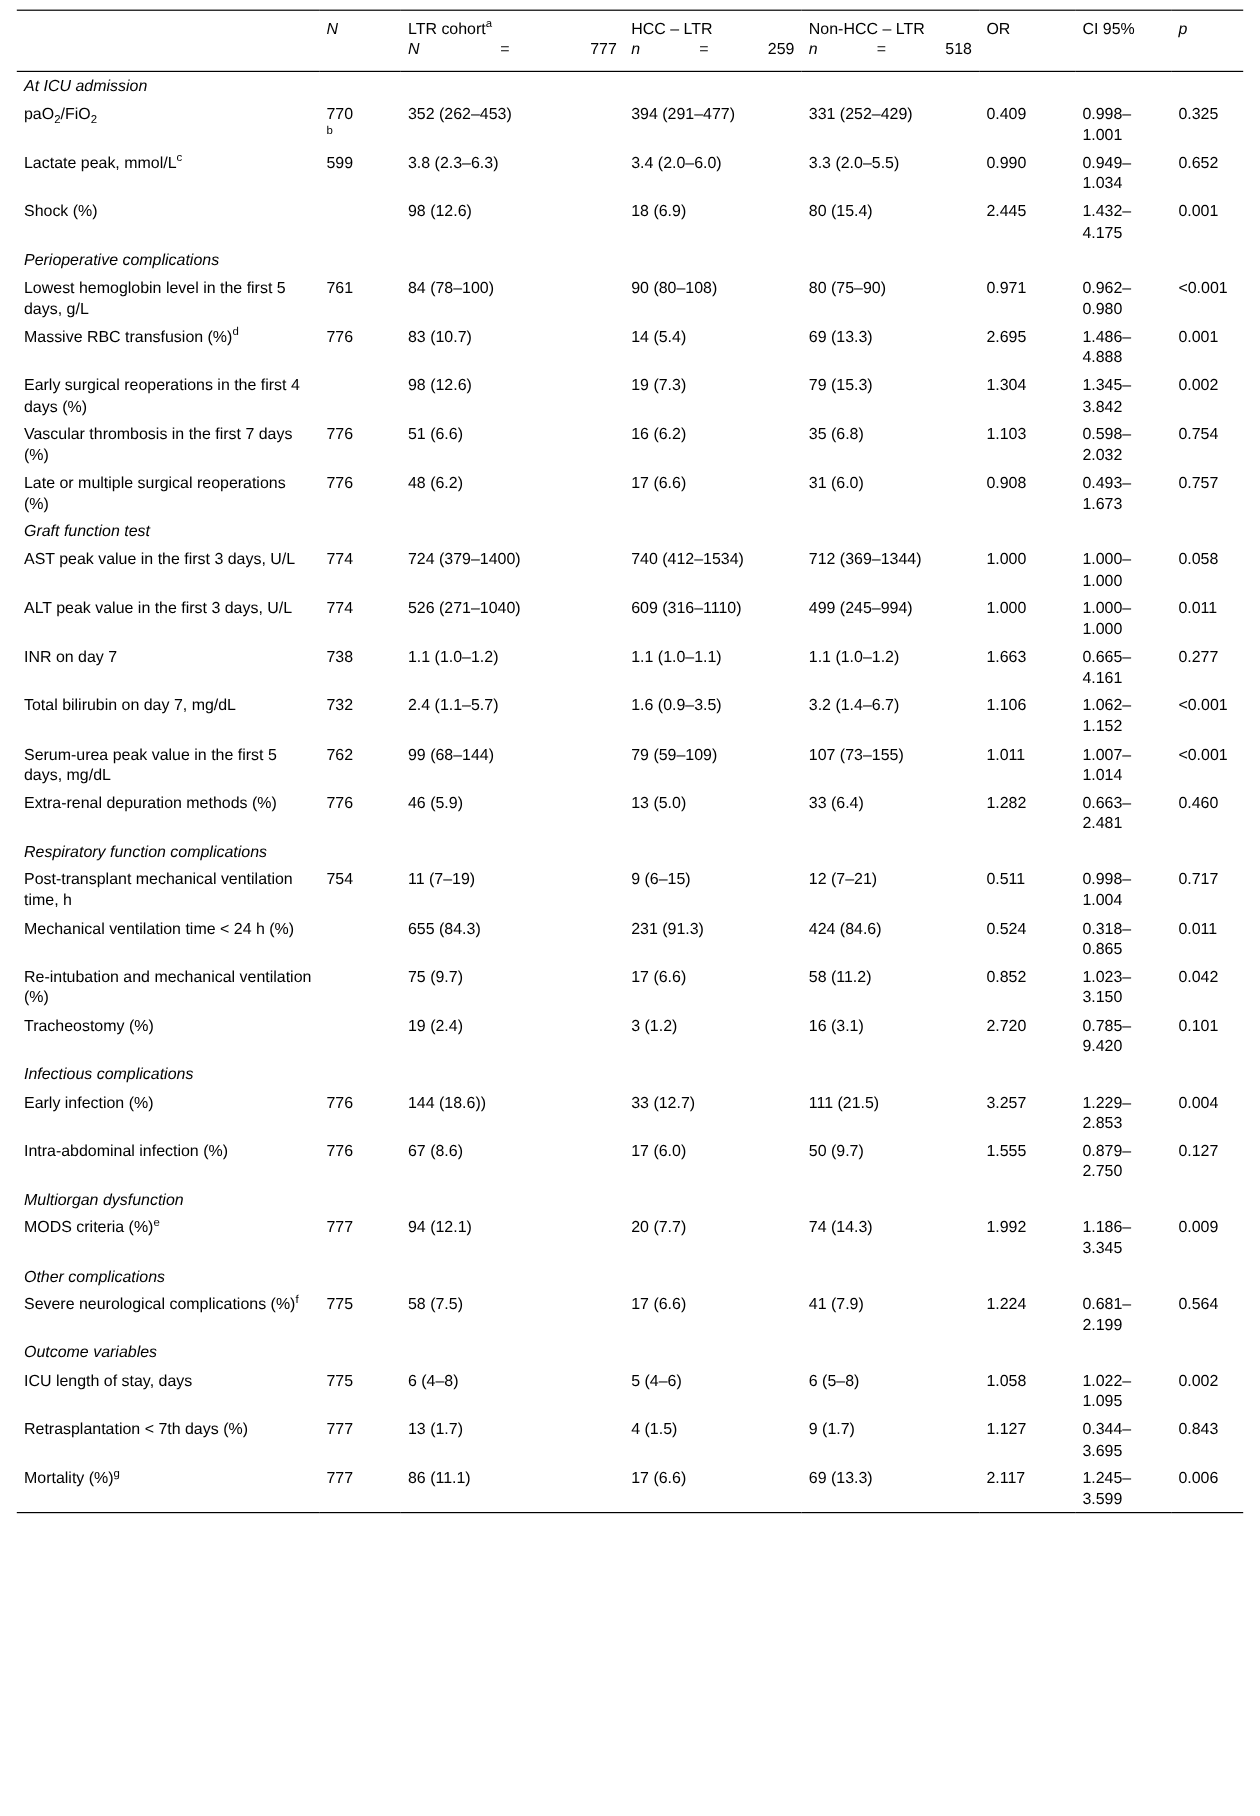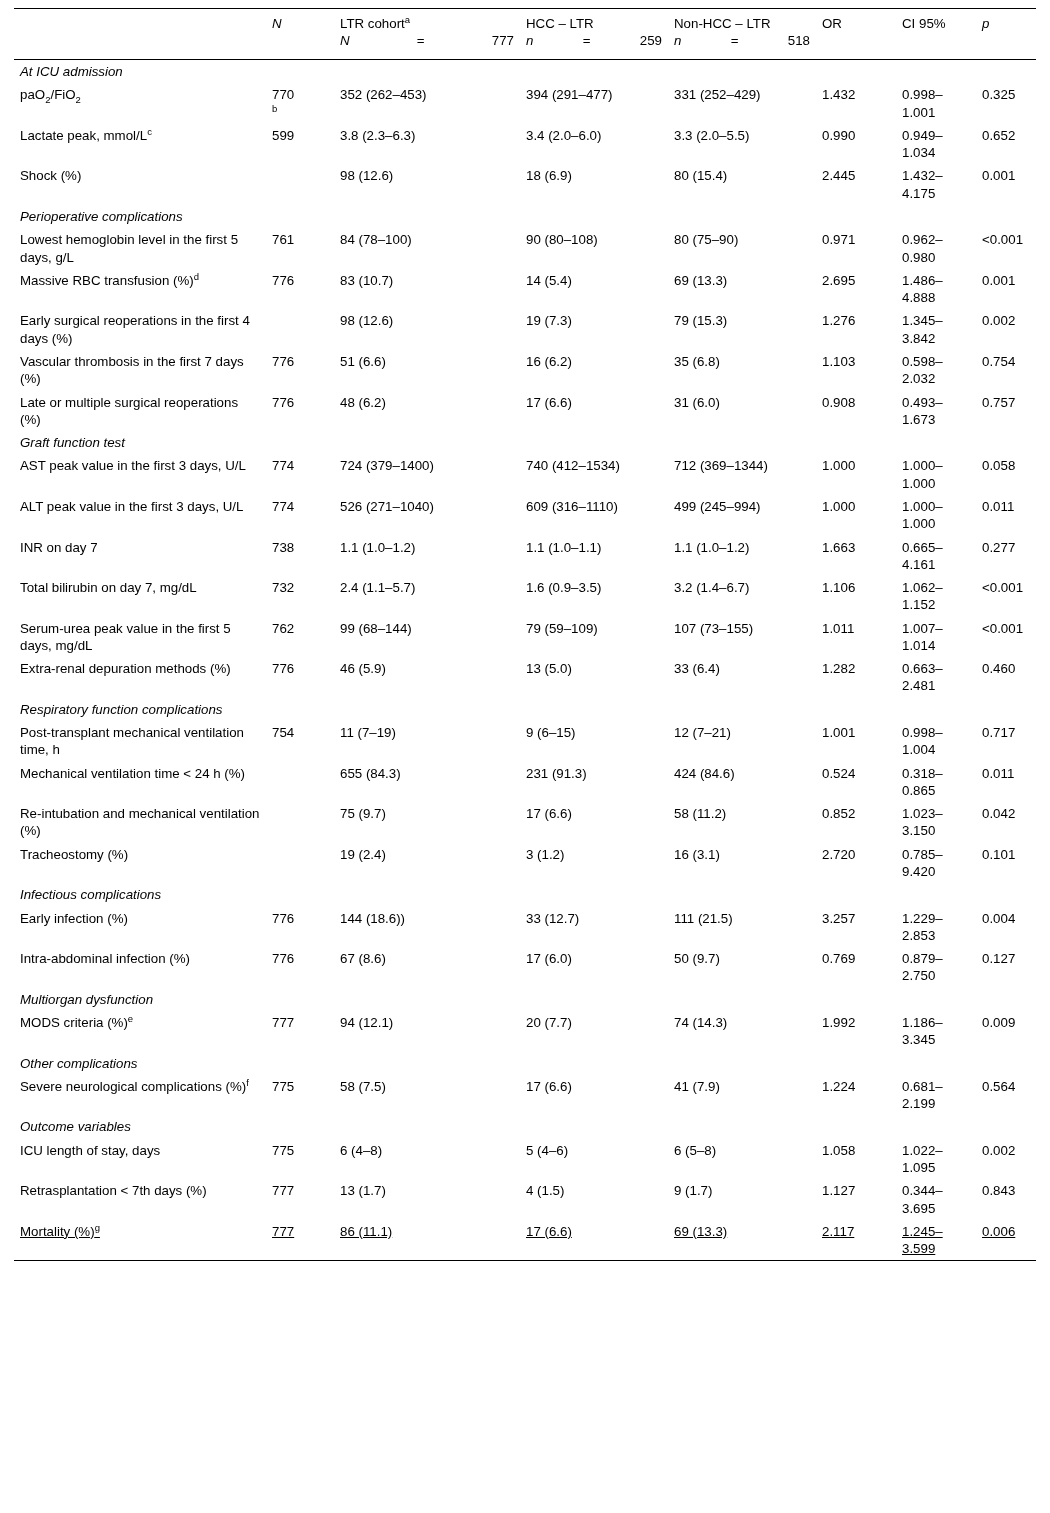--- a/index.html
+++ b/index.html
@@ -26,21 +26,21 @@
   }
   table.tbl thead th {
     font-weight: normal;
     text-align: left;
     vertical-align: top;
     padding: 6px 6px 10px 6px;
     line-height: 1.28;
   }
   .rule-top { border-top: 1.6px solid #000; }
   .rule-head { border-bottom: 1.1px solid #000; }
-  .rule-bottom { border-bottom: 1.6px solid #000; text-decoration: underline; }
+  .rule-bottom { border-bottom: 1.6px solid #000; }
   table.tbl td {
     vertical-align: top;
     padding: 3px 6px 3px 6px;
     line-height: 1.30;
   }
   col.c-label { width: 252px; }
   col.c-n     { width: 68px;  }
   col.c-ltr   { width: 186px; }
   col.c-hcc   { width: 148px; }
   col.c-non   { width: 148px; }
@@ -114,21 +114,21 @@
     <tbody id="tbody">
         <tr>
           <td class="section ind0" colspan="8">At ICU admission</td>
         </tr>
         <tr>
           <td class="ind1">paO<sub>2</sub>/FiO<sub>2</sub></td>
           <td>770<br><sup>b</sup></td>
           <td>352 (262–453)</td>
           <td>394 (291–477)</td>
           <td>331 (252–429)</td>
-          <td>1.432</td>
+          <td>0.409</td>
           <td>0.998–1.001</td>
           <td>0.325</td>
         </tr>
         <tr>
           <td class="ind1">Lactate peak, mmol/L<sup>c</sup></td>
           <td>599</td>
           <td>3.8 (2.3–6.3)</td>
           <td>3.4 (2.0–6.0)</td>
           <td>3.3 (2.0–5.5)</td>
           <td>0.990</td>
@@ -167,21 +167,21 @@
           <td>2.695</td>
           <td>1.486–4.888</td>
           <td>0.001</td>
         </tr>
         <tr>
           <td class="ind1">Early surgical reoperations in the first 4 days (%)</td>
           <td></td>
           <td>98 (12.6)</td>
           <td>19 (7.3)</td>
           <td>79 (15.3)</td>
-          <td>1.276</td>
+          <td>1.304</td>
           <td>1.345–3.842</td>
           <td>0.002</td>
         </tr>
         <tr>
           <td class="ind1">Vascular thrombosis in the first 7 days (%)</td>
           <td>776</td>
           <td>51 (6.6)</td>
           <td>16 (6.2)</td>
           <td>35 (6.8)</td>
           <td>1.103</td>
@@ -263,21 +263,21 @@
         </tr>
         <tr>
           <td class="section ind0" colspan="8">Respiratory function complications</td>
         </tr>
         <tr>
           <td class="ind1">Post-transplant mechanical ventilation time, h</td>
           <td>754</td>
           <td>11 (7–19)</td>
           <td>9 (6–15)</td>
           <td>12 (7–21)</td>
-          <td>1.001</td>
+          <td>0.511</td>
           <td>0.998–1.004</td>
           <td>0.717</td>
         </tr>
         <tr>
           <td class="ind1">Mechanical ventilation time &lt; 24 h (%)</td>
           <td></td>
           <td>655 (84.3)</td>
           <td>231 (91.3)</td>
           <td>424 (84.6)</td>
           <td>0.524</td>
@@ -316,21 +316,21 @@
           <td>3.257</td>
           <td>1.229–2.853</td>
           <td>0.004</td>
         </tr>
         <tr>
           <td class="ind1">Intra-abdominal infection (%)</td>
           <td>776</td>
           <td>67 (8.6)</td>
           <td>17 (6.0)</td>
           <td>50 (9.7)</td>
-          <td>0.769</td>
+          <td>1.555</td>
           <td>0.879–2.750</td>
           <td>0.127</td>
         </tr>
         <tr>
           <td class="section ind0" colspan="8">Multiorgan dysfunction</td>
         </tr>
         <tr>
           <td class="ind1">MODS criteria (%)<sup>e</sup></td>
           <td>777</td>
           <td>94 (12.1)</td>

